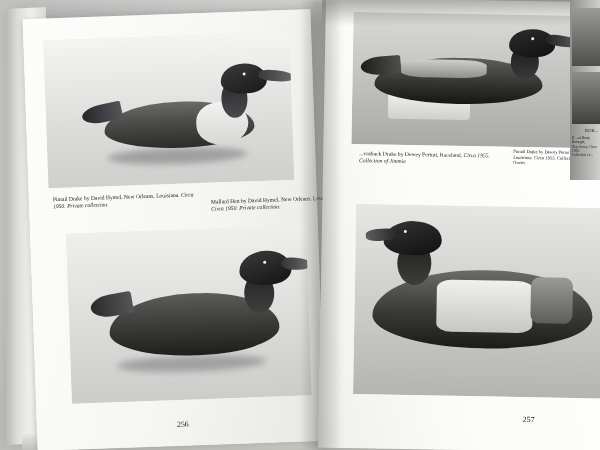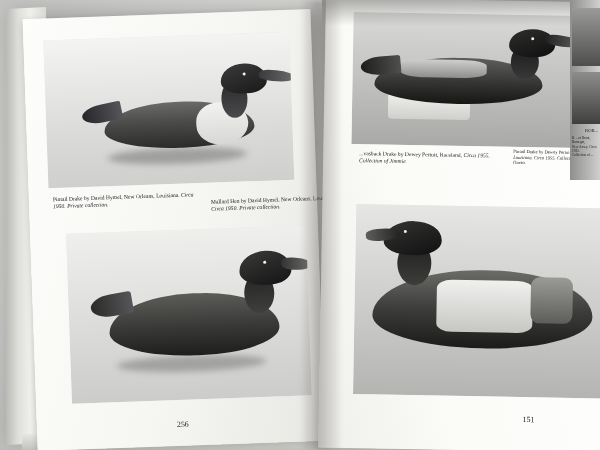--- a/index.html
+++ b/index.html
@@ -204,21 +204,21 @@
         <span>...vasback Drake by Dewey Pertuit, Raceland,</span>
         <span class="it">Circa 1955.  Collection of Jimmie</span>
       </div>
 
       <div class="cap" style="left:190px;top:148px;width:86px;font-size:4.6px;">
         <span>Pintail Drake by Dewey Pertuit, Raceland,</span>
         <span class="it">Louisiana.  Circa 1955.  Collection of</span>
         <span class="it">Brett Ourso.</span>
       </div>
 
-      <div class="pageno" style="left:204px;top:414px;">151</div>
+      <div class="pageno" style="left:204px;top:414px;">257</div>
     </div>
 
     <div class="gutter"></div>
     <div class="page-right-top-shade"></div>
   </div>
 
   <div class="far-strip"></div>
   <div class="mini-photo" style="right:0px;top:8px;width:28px;height:58px;
        background:linear-gradient(180deg,#9a9a98,#4e4e4c);"></div>
   <div class="mini-photo" style="right:0px;top:72px;width:28px;height:52px;

